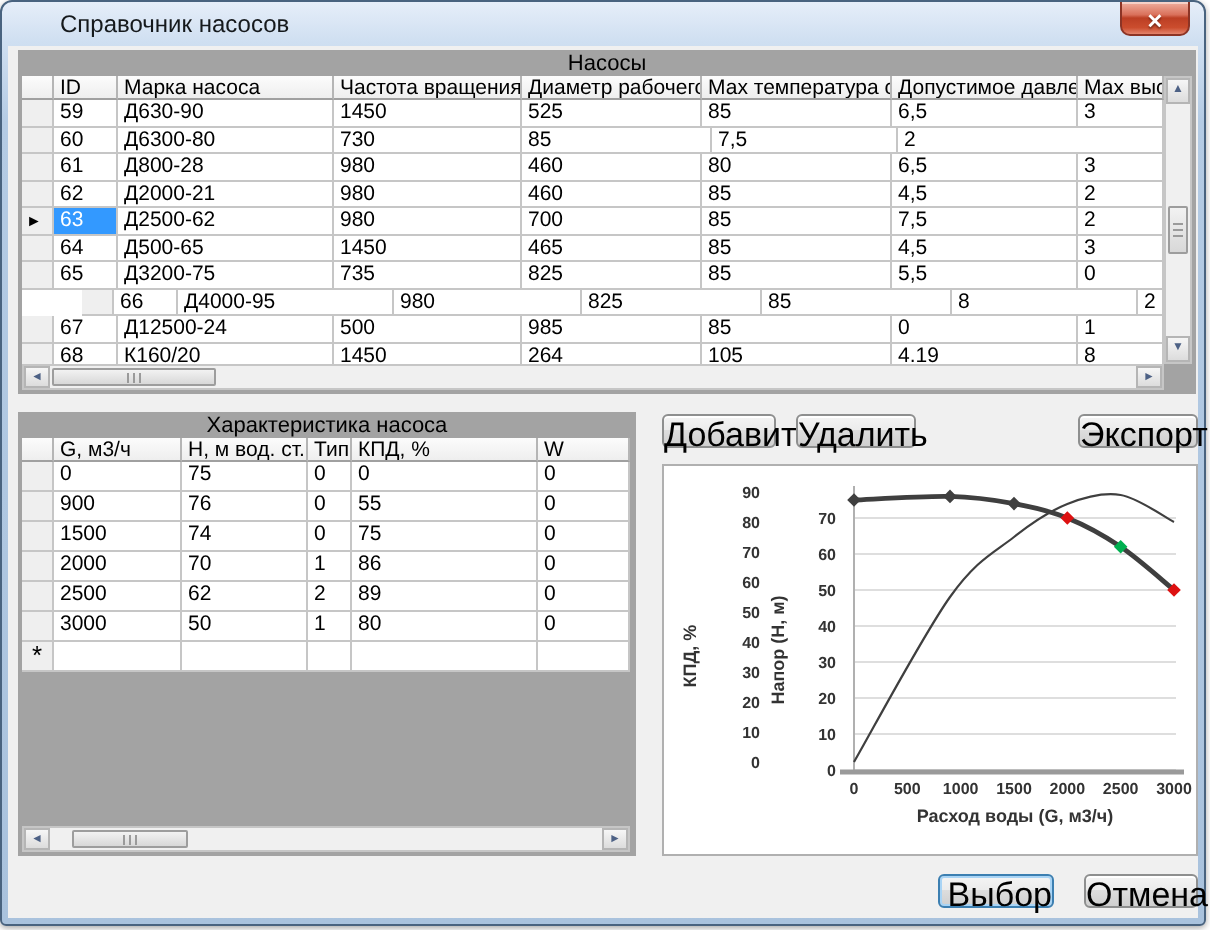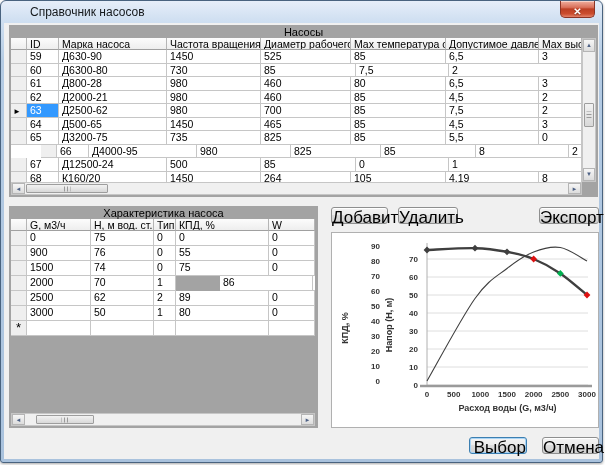--- a/index.html
+++ b/index.html
@@ -155,20 +155,21 @@
               <div class="cell" style="width: 90px; height: 100%;">825</div>
               <div class="cell" style="width: 95px; height: 100%;">85</div>
               <div class="cell" style="width: 93px; height: 100%;">8</div>
               <div class="cell flex" style="height: 100%;">2</div>
             </div>
             <div class="grow" style="height: 13.5px;">
               <div class="cell marker" style="width: 16px; height: 100%;"></div>
               <div class="cell" style="width: 32px; height: 100%;">67</div>
               <div class="cell" style="width: 108px; height: 100%;">Д12500-24</div>
               <div class="cell" style="width: 94px; height: 100%;">500</div>
+              <div class="cell" style="width: 90px; height: 100%;">985</div>
               <div class="cell" style="width: 95px; height: 100%;">85</div>
               <div class="cell" style="width: 93px; height: 100%;">0</div>
               <div class="cell flex" style="height: 100%;">1</div>
             </div>
             <div class="grow" style="height: 13.5px;">
               <div class="cell marker" style="width: 16px; height: 100%;"></div>
               <div class="cell" style="width: 32px; height: 100%;">68</div>
               <div class="cell" style="width: 108px; height: 100%;">К160/20</div>
               <div class="cell" style="width: 94px; height: 100%;">1450</div>
               <div class="cell" style="width: 90px; height: 100%;">264</div>
@@ -232,21 +233,21 @@
               <div class="cell" style="width: 63px; height: 100%;">74</div>
               <div class="cell" style="width: 22px; height: 100%;">0</div>
               <div class="cell" style="width: 93px; height: 100%;">75</div>
               <div class="cell flex" style="height: 100%;">0</div>
             </div>
             <div class="grow" style="height: 15px;">
               <div class="cell marker" style="width: 16px; height: 100%;"></div>
               <div class="cell" style="width: 64px; height: 100%;">2000</div>
               <div class="cell" style="width: 63px; height: 100%;">70</div>
               <div class="cell" style="width: 22px; height: 100%;">1</div>
-              <div class="cell" style="width: 93px; height: 100%; margin-left: 44px;">86</div>
+              <div class="cell" style="width: 93px; height: 100%;">86</div>
               <div class="cell flex" style="height: 100%;">0</div>
             </div>
             <div class="grow" style="height: 15px;">
               <div class="cell marker" style="width: 16px; height: 100%;"></div>
               <div class="cell" style="width: 64px; height: 100%;">2500</div>
               <div class="cell" style="width: 63px; height: 100%;">62</div>
               <div class="cell" style="width: 22px; height: 100%;">2</div>
               <div class="cell" style="width: 93px; height: 100%;">89</div>
               <div class="cell flex" style="height: 100%;">0</div>
             </div>

